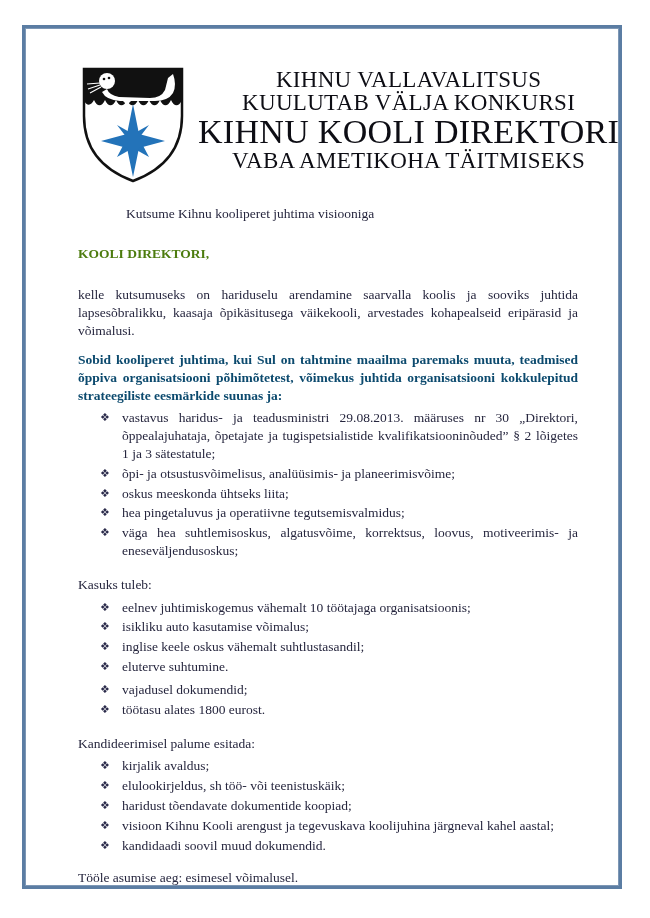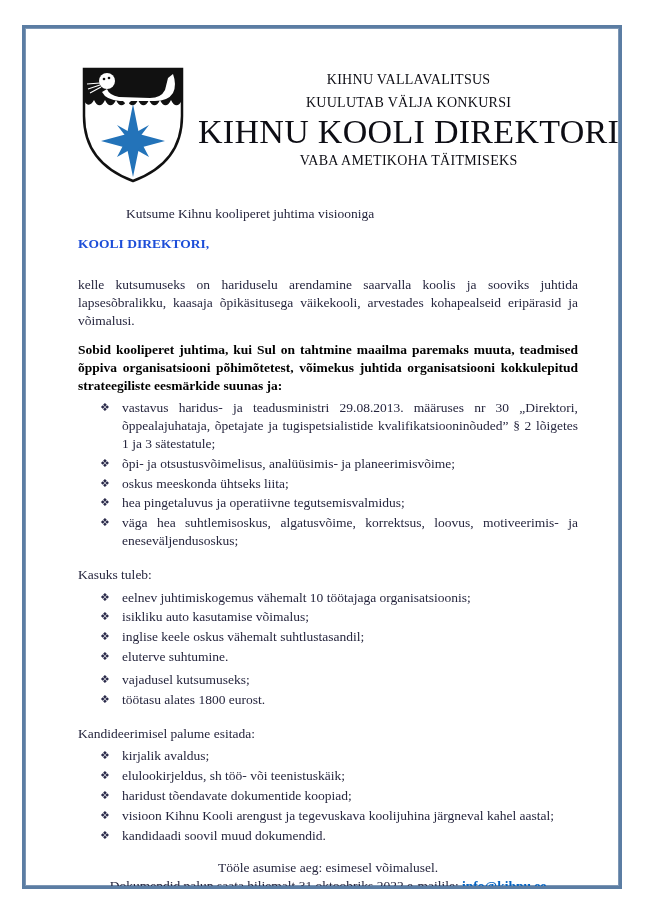--- a/index.html
+++ b/index.html
@@ -26,44 +26,44 @@
   
   .header { display: flex; align-items: flex-start; }
   .logo-box { width: 110px; flex: 0 0 110px; }
   .title-block {
     flex: 1;
     text-align: center;
     padding: 4px 0 0 10px;
     color: #0d0d14;
     letter-spacing: 0.3px;
   }
-  .title-sm  { font-size: 14px; line-height: 23px; white-space: nowrap; }
+  .title-sm  { font-size: 23px; line-height: 23px; white-space: nowrap; }
   .title-lg  { font-size: 34px; line-height: 35px; white-space: nowrap; }
   
   .para            { text-align: justify; margin-top: 24px; }
   .intro-line      { margin-top: 16px; margin-left: 48px; }
-  .position-title  { margin-top: 12px; font-weight: bold; color: #1d4ed8; }
-  .lead-bold       { margin-top: 11px; font-weight: bold; color: #000000; text-align: justify; }
+  .position-title  { margin-top: 22px; font-weight: bold; color: #4d7c0f; }
+  .lead-bold       { margin-top: 11px; font-weight: bold; color: #0c4a6e; text-align: justify; }
   .section-heading { margin-top: 16px; }
   ul.diamond-list  { list-style: none; margin-top: 5px; }
   ul.diamond-list li {
     display: flex;
     margin: 0 0 2px 22px;
     text-align: justify;
   }
   .blt {
     flex: 0 0 22px;
     font-family: "DejaVu Sans", sans-serif;
     font-size: 11px;
     line-height: 17px;
     color: #2a2a4a;
   }
   .li-text { flex: 1; }
   
-  .footer { margin-top: 15px; text-align: center; }
+  .footer { margin-top: 15px; }
   .footer p { margin: 0; line-height: 1.33; }
   .email-link {
     color: #0563c1;
     font-weight: bold;
     text-decoration: underline;
     cursor: pointer;
   }
 </style>
 </head>
 <body>
@@ -157,21 +157,21 @@
         </li>
       <li>
           <span class="blt">❖</span>
           <span class="li-text">eluterve suhtumine.</span>
         </li>
     </ul>
 
     <ul class="diamond-list">
       <li>
           <span class="blt">❖</span>
-          <span class="li-text">vajadusel kutsumuseks;</span>
+          <span class="li-text">vajadusel dokumendid;</span>
         </li>
       <li>
           <span class="blt">❖</span>
           <span class="li-text">töötasu alates 1800 eurost.</span>
         </li>
     </ul>
 
     <p class="section-heading">Kandideerimisel palume esitada:</p>
     <ul class="diamond-list">
       <li>

